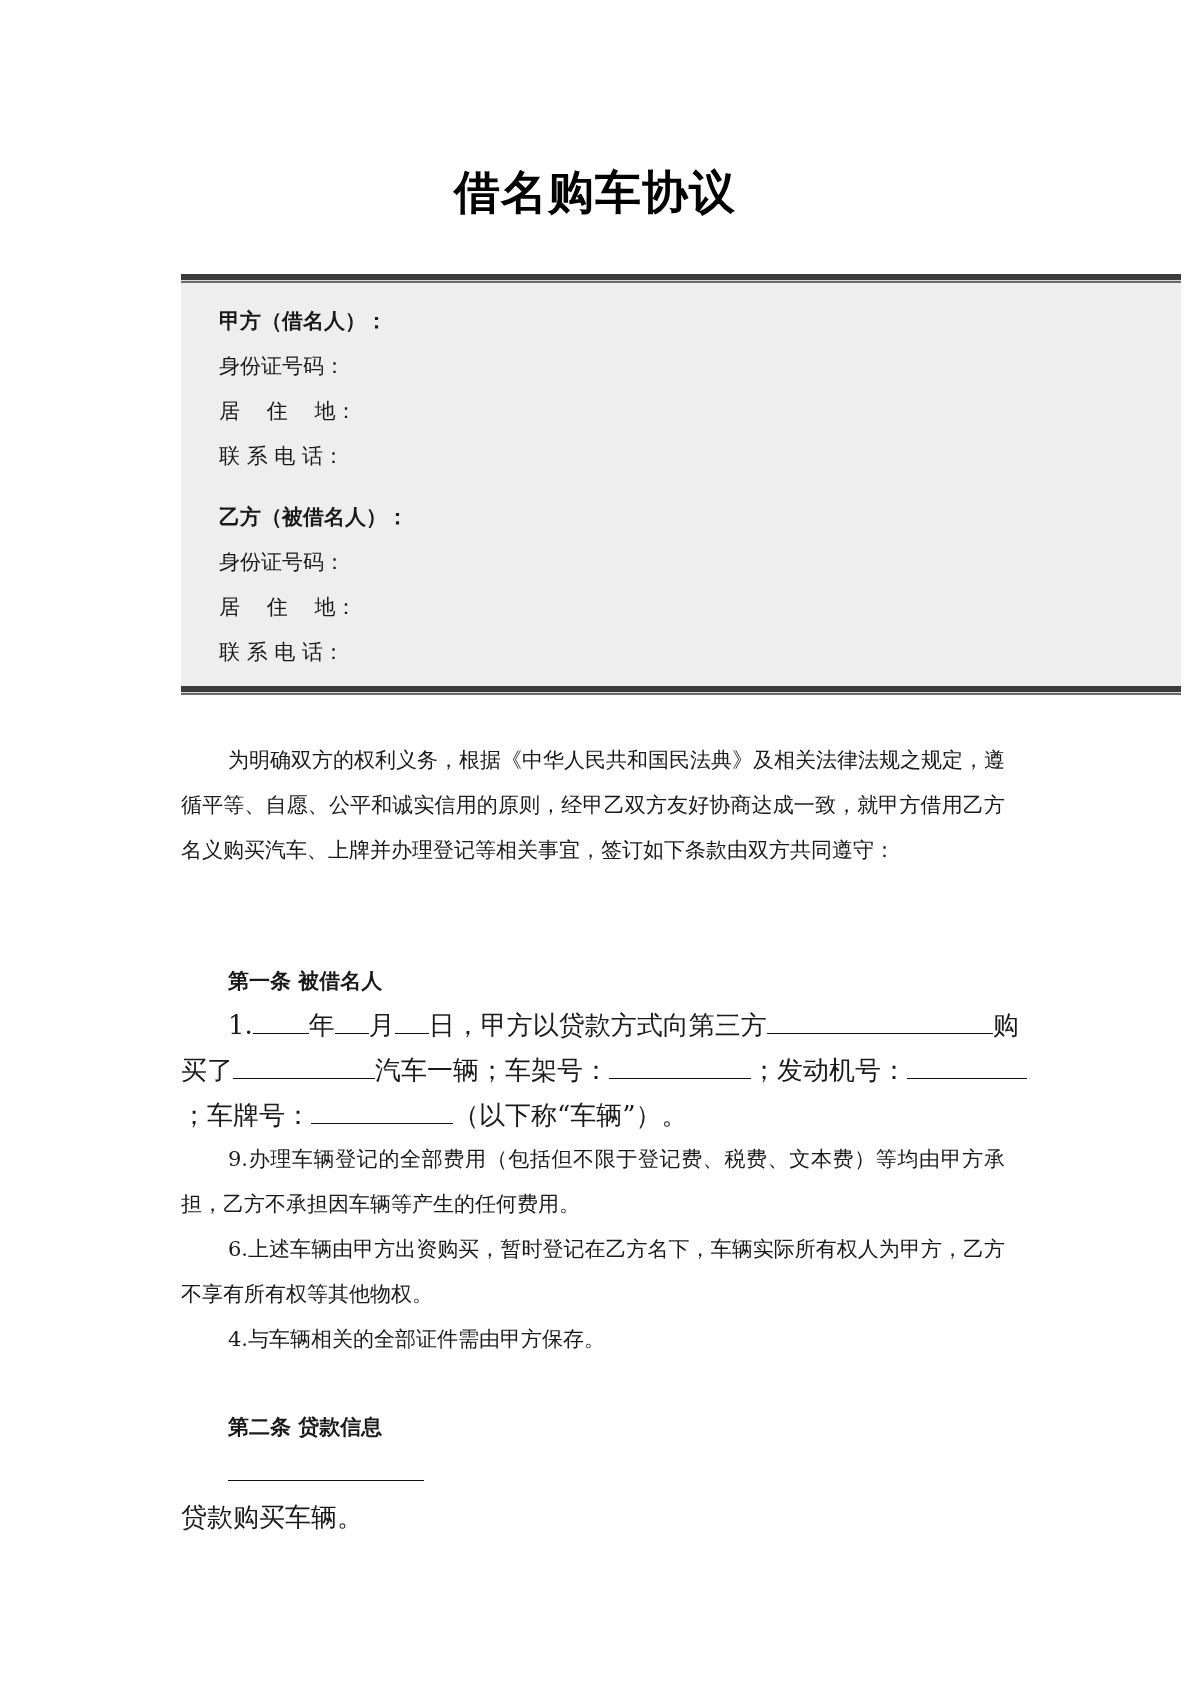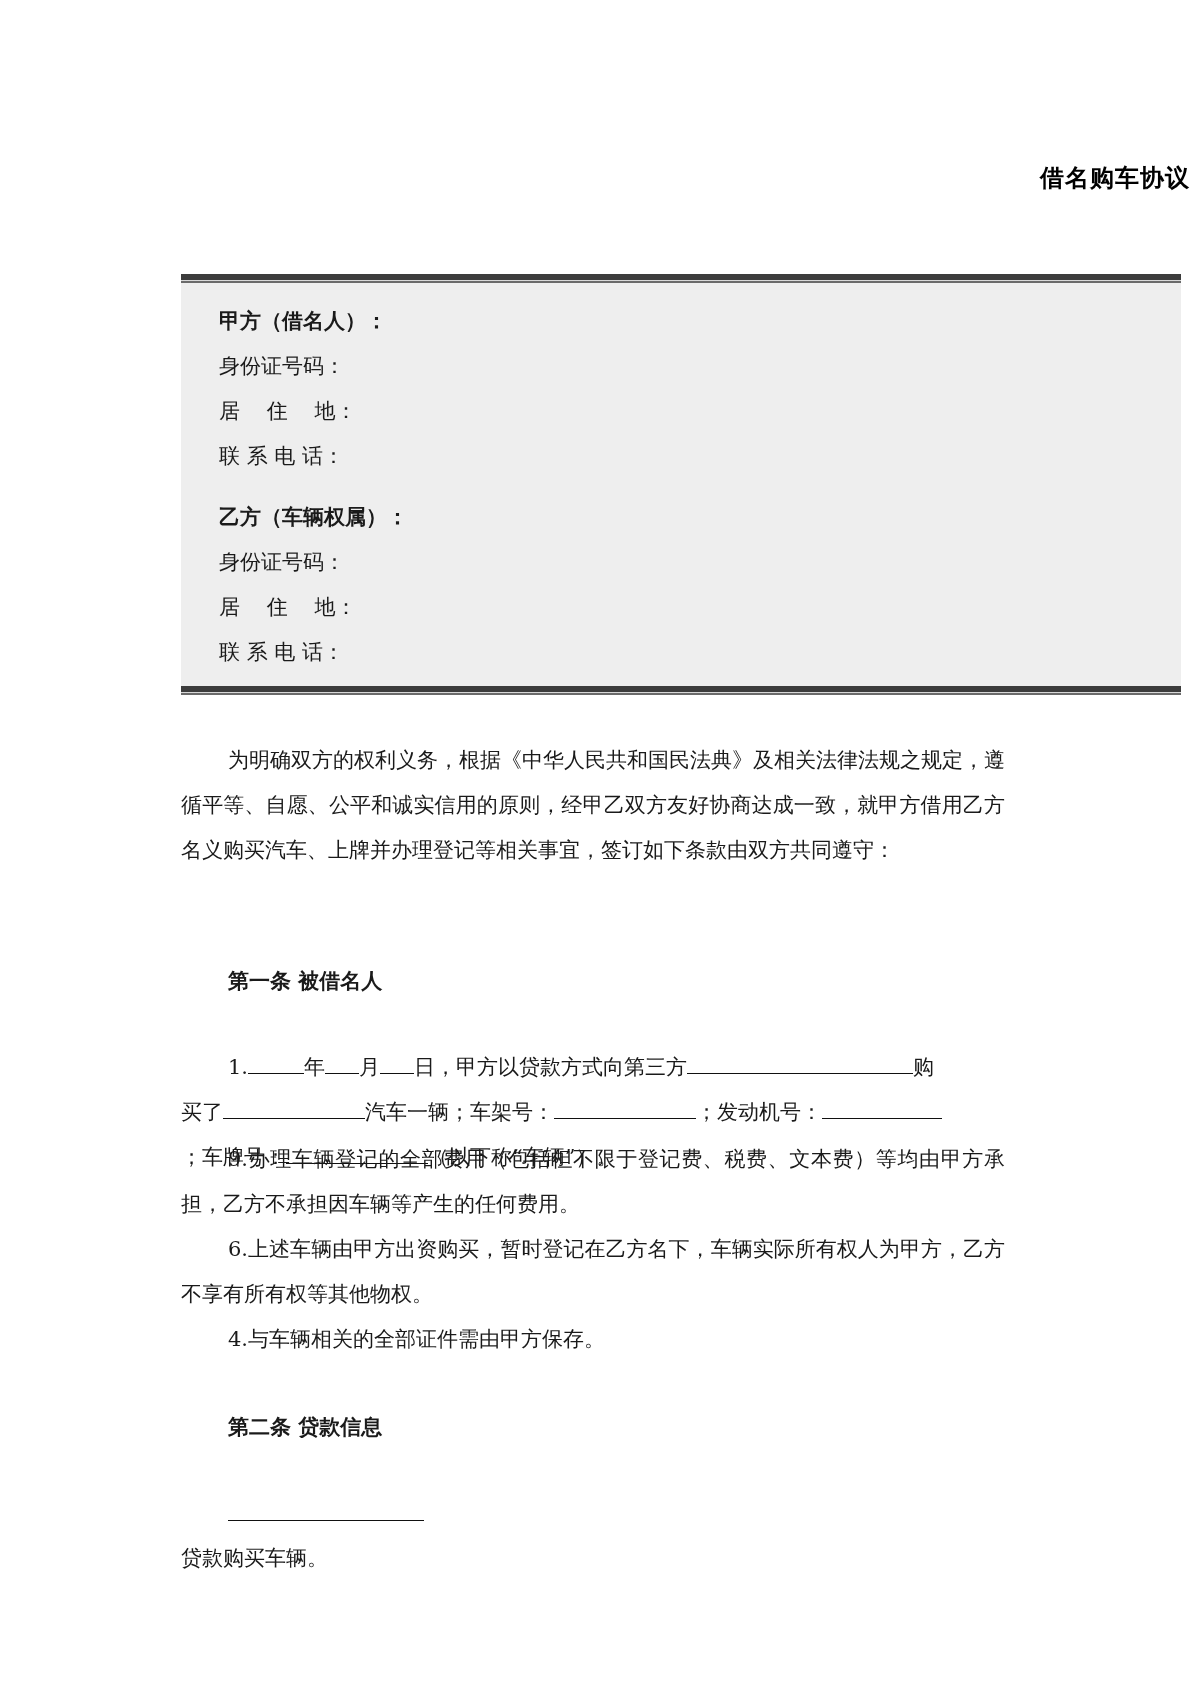--- a/index.html
+++ b/index.html
@@ -3,22 +3,22 @@
   <meta charset="utf-8">
   <style>
     html, body { margin: 0; padding: 0; background: #ffffff; }
     body {
       width: 1190px; height: 1683px; position: relative; overflow: hidden;
       font-family: "DejaVu Serif", "Liberation Serif", serif;
       color: #1a1a1a;
     }
     .page-title {
       position: absolute; left: 0; width: 1190px; top: 162px;
-      text-align: right; font-family: Liberation Mono, monospace;
-      font-weight: bold; font-size: 24px; letter-spacing: 1px; color: #000;
+      text-align: center; font-family: Liberation Mono, monospace;
+      font-weight: bold; font-size: 46px; letter-spacing: 1px; color: #000;
     }
     .party-box {
       position: absolute; left: 181px; top: 274px; width: 1000px; height: 421px;
       background: #eeeeee;
     }
     .party-box .rule-top, .party-box .rule-bottom {
       position: absolute; left: 0; right: 0; height: 9px;
       background: linear-gradient(to bottom, #3c3c3c 0, #3c3c3c 6px, #d8d8d8 6px, #d8d8d8 7px, #6a6a6a 7px, #6a6a6a 9px);
     }
     .party-box .rule-top { top: 0; }
@@ -29,35 +29,35 @@
     .party-line.heading { font-weight: bold; font-family: "DejaVu Sans", "Liberation Sans", sans-serif; }
     .para {
       position: absolute; left: 181px; width: 824px; font-size: 21px; line-height: 45px;
       text-align: justify;
     }
     .indent { text-indent: 47px; }
     .article-title {
       position: absolute; left: 228px; font-size: 21px; line-height: 30px;
       font-weight: bold; font-family: "DejaVu Sans", "Liberation Sans", sans-serif;
     }
-    .line { position: absolute; font-size: 21px; line-height: 30px; white-space: nowrap; margin-top: 41px; }
+    .line { position: absolute; font-size: 26px; line-height: 30px; white-space: nowrap; }
     .blank { display: inline-block; border-bottom: 1.5px solid #111; height: 22px; vertical-align: baseline; }
   </style>
 </head>
 <body>
 
 <div class="page-title">借名购车协议</div>
 
 <div class="party-box">
   <div class="rule-top"></div>
   <div class="party-line heading" style="top:32px">甲方（借名人）：</div>
   <div class="party-line" style="top:77px">身份证号码：</div>
   <div class="party-line" style="top:122px">居    住    地：</div>
   <div class="party-line" style="top:167px">联 系 电 话：</div>
-  <div class="party-line heading" style="top:228px">乙方（车辆权属）：</div>
+  <div class="party-line heading" style="top:228px">乙方（被借名人）：</div>
   <div class="party-line" style="top:273px">身份证号码：</div>
   <div class="party-line" style="top:318px">居    住    地：</div>
   <div class="party-line" style="top:363px">联 系 电 话：</div>
   <div class="rule-bottom"></div>
 </div>
 
 <div class="para indent" style="top:738px">为明确双方的权利义务，根据《中华人民共和国民法典》及相关法律法规之规定，遵循平等、自愿、公平和诚实信用的原则，经甲乙双方友好协商达成一致，就甲方借用乙方名义购买汽车、上牌并办理登记等相关事宜，签订如下条款由双方共同遵守：</div>
 
 <div class="article-title" style="top:966px">第一条  被借名人</div>
 

